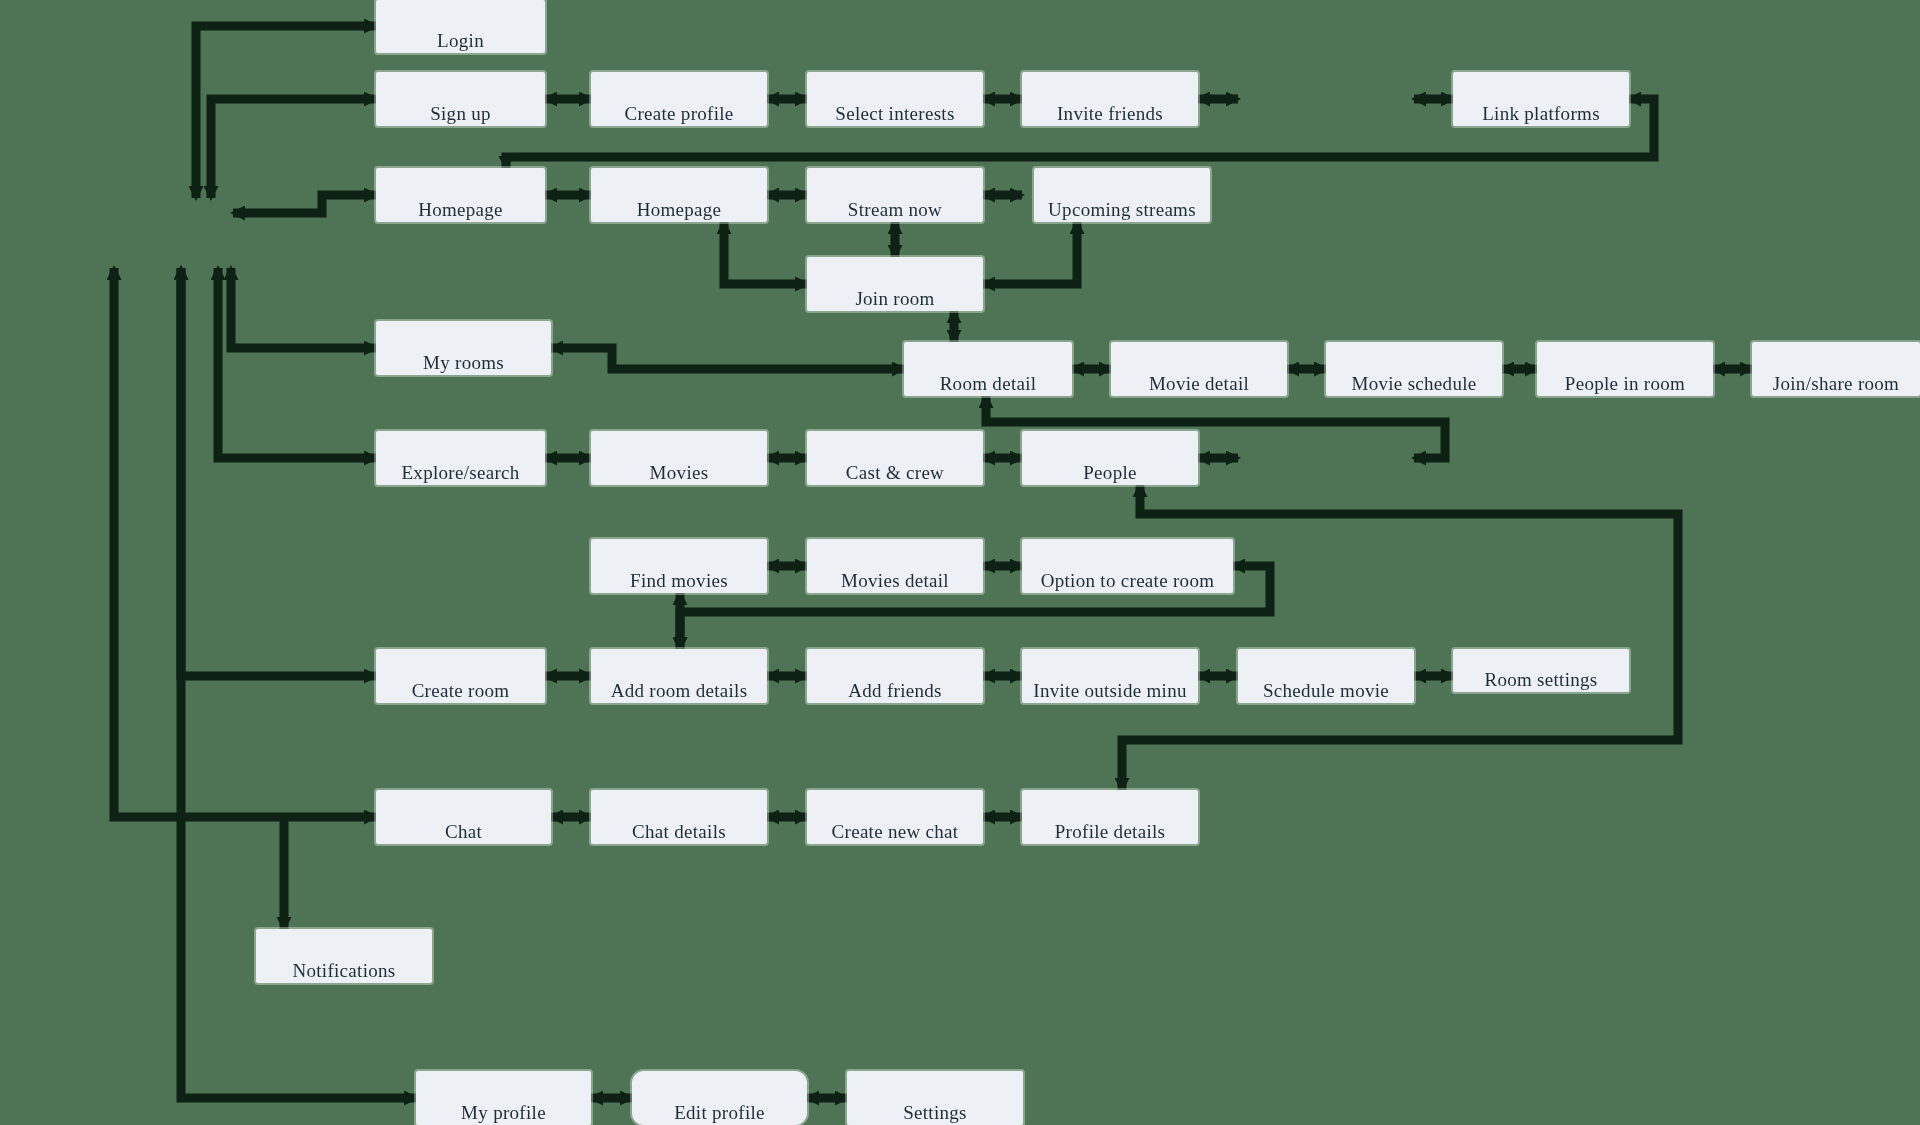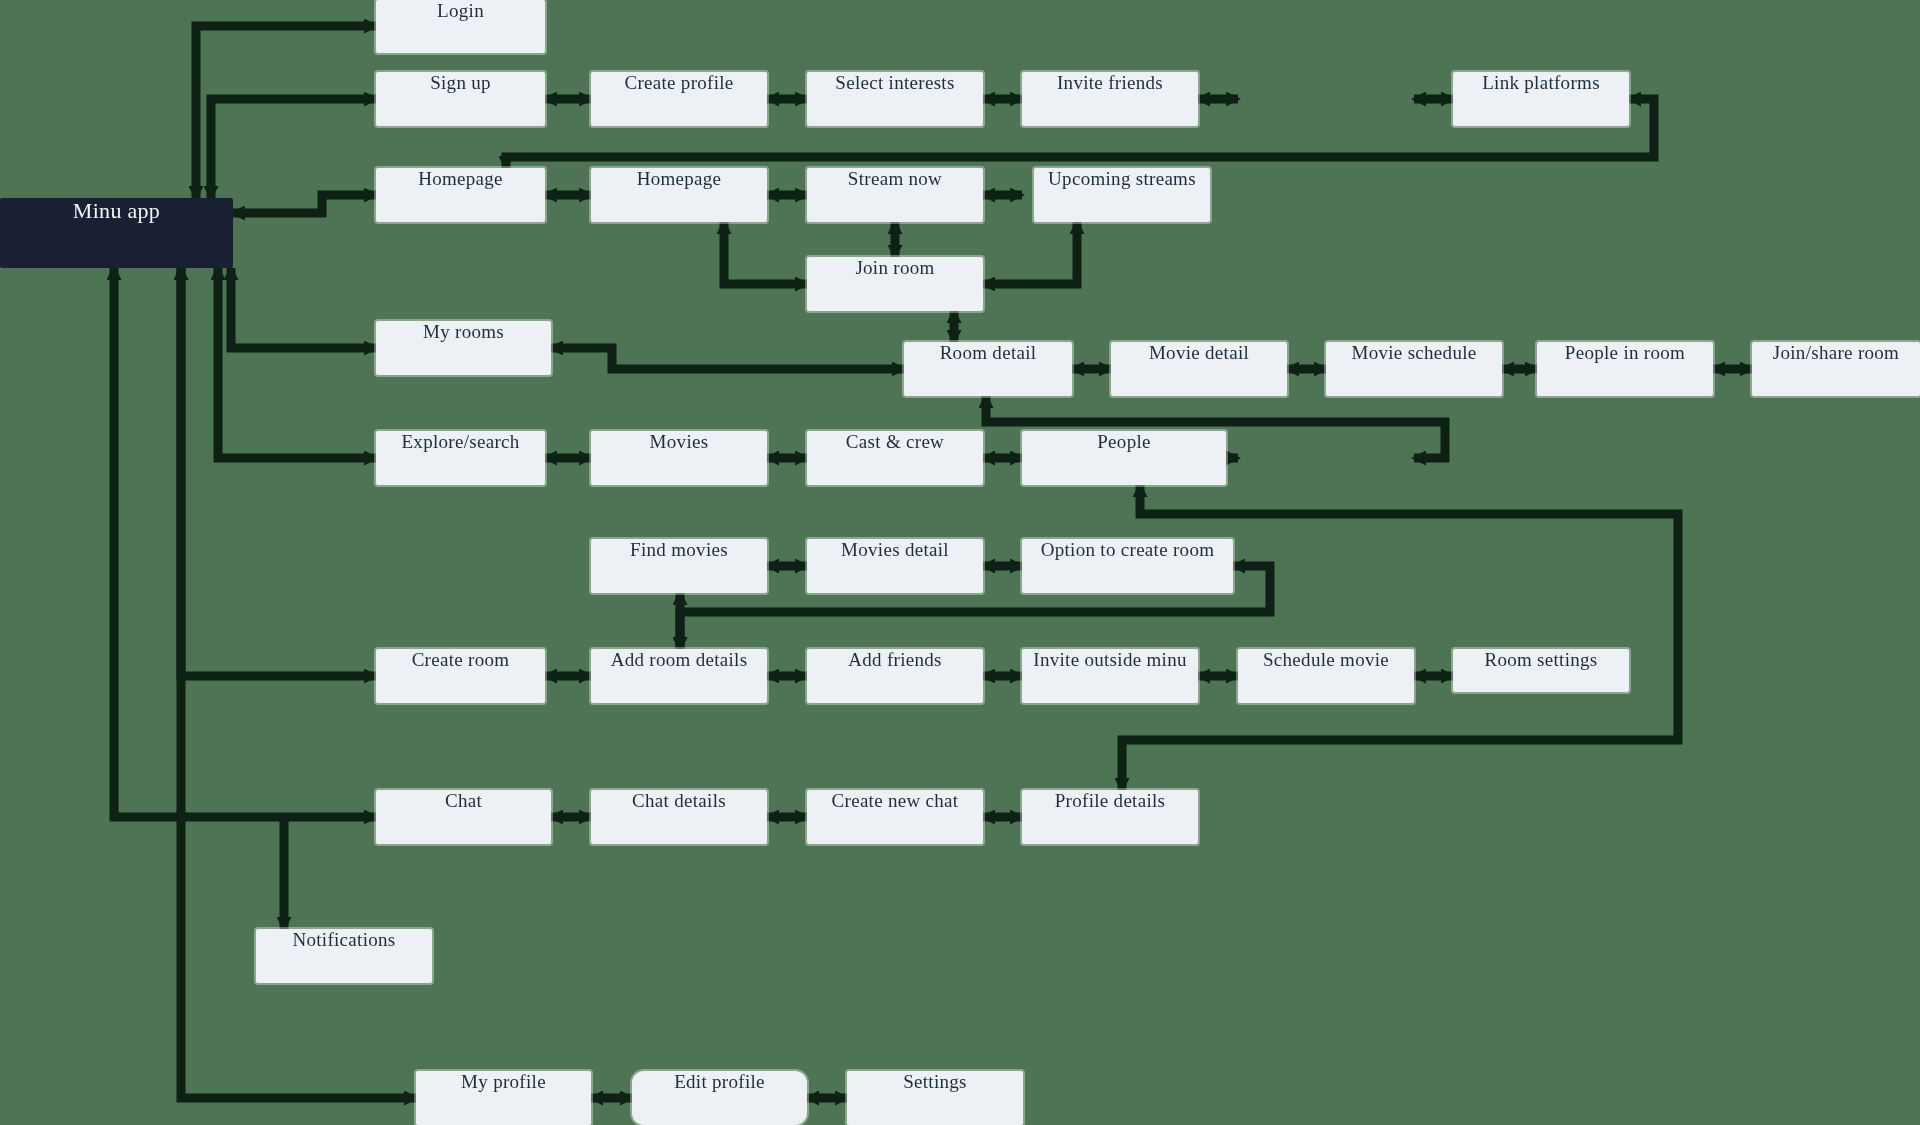--- a/index.html
+++ b/index.html
@@ -43,21 +43,21 @@
   .nodes{
     position:absolute;
     left:0;top:0;
     width:1920px;height:1125px;
   }
   .node{
     position:absolute;
     background:var(--node-fill);
     color:var(--node-text);
     display:flex;
-    align-items:flex-start;
+    align-items:flex-end;
     justify-content:center;
     text-align:center;
     font-size:19px;
     letter-spacing:0.3px;
     border-radius:2px;
     box-shadow:0 0 0 2px rgba(238,249,240,0.38);
     z-index:2;
   }
   .node-dark{
     background:var(--root-fill);
@@ -126,23 +126,20 @@
         <path d="M 551 817 L 591 817" marker-start="url(#arrow)" marker-end="url(#arrow)"></path>
         <path d="M 767 817 L 807 817" marker-start="url(#arrow)" marker-end="url(#arrow)"></path>
         <path d="M 983 817 L 1022 817" marker-start="url(#arrow)" marker-end="url(#arrow)"></path>
         <path d="M 284 817 L 284 929" marker-end="url(#arrow)"></path>
         <path d="M 181 268 L 181 1098 L 416 1098" marker-start="url(#arrow)" marker-end="url(#arrow)"></path>
         <path d="M 591 1098 L 632 1098" marker-start="url(#arrow)" marker-end="url(#arrow)"></path>
         <path d="M 807 1098 L 847 1098" marker-start="url(#arrow)" marker-end="url(#arrow)"></path>
       </g>
   </svg>
   <div class="nodes">
-      <div class="node node-dark" style="left: 0px; top: 198px; width: 233px; height: 70px;">
-        <span class="node-label">Minu app</span>
-      </div>
       <div class="node" style="left: 376px; top: 0px; width: 169px; height: 53px;">
         <span class="node-label">Login</span>
       </div>
       <div class="node" style="left: 376px; top: 72px; width: 169px; height: 54px;">
         <span class="node-label">Sign up</span>
       </div>
       <div class="node" style="left: 591px; top: 72px; width: 176px; height: 54px;">
         <span class="node-label">Create profile</span>
       </div>
       <div class="node" style="left: 807px; top: 72px; width: 176px; height: 54px;">
@@ -189,21 +186,21 @@
       </div>
       <div class="node" style="left: 376px; top: 431px; width: 169px; height: 54px;">
         <span class="node-label">Explore/search</span>
       </div>
       <div class="node" style="left: 591px; top: 431px; width: 176px; height: 54px;">
         <span class="node-label">Movies</span>
       </div>
       <div class="node" style="left: 807px; top: 431px; width: 176px; height: 54px;">
         <span class="node-label">Cast &amp; crew</span>
       </div>
-      <div class="node" style="left: 1022px; top: 431px; width: 204px; height: 54px;">
+      <div class="node" style="left: 1022px; top: 431px; width: 176px; height: 54px;">
         <span class="node-label">People</span>
       </div>
       <div class="node" style="left: 591px; top: 539px; width: 176px; height: 54px;">
         <span class="node-label">Find movies</span>
       </div>
       <div class="node" style="left: 807px; top: 539px; width: 176px; height: 54px;">
         <span class="node-label">Movies detail</span>
       </div>
       <div class="node" style="left: 1022px; top: 539px; width: 211px; height: 54px;">
         <span class="node-label">Option to create room</span>

